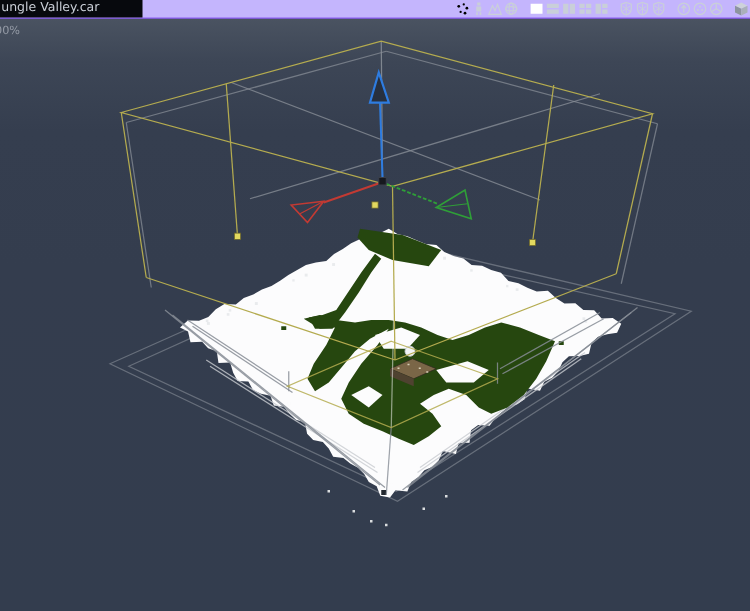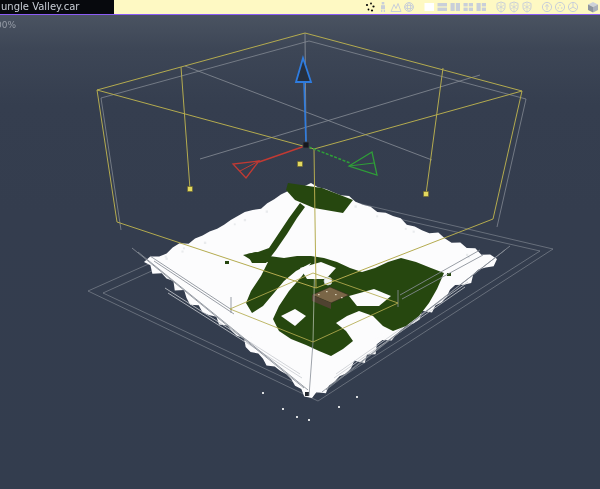--- a/index.html
+++ b/index.html
@@ -3,21 +3,21 @@
 <meta charset="utf-8">
 <style>
   html,body{margin:0;padding:0;}
   body{
     width:600px;height:489px;overflow:hidden;position:relative;
     font-family:"DejaVu Sans","Liberation Sans",sans-serif;
     background:#343d4e;
   }
   .topbar{
     position:absolute;top:0;left:0;width:600px;height:14px;
-    background:#fef9c3;border-bottom:4px solid #8b5cf6;
+    background:#c4b5fd;border-bottom:4px solid #8b5cf6;
     display:flex;align-items:center;justify-content:space-between;
   }
   .tab{
     height:14px;width:113px;background:#07090d;color:#c9ced6;
     font-size:10px;line-height:14px;padding-left:1px;white-space:nowrap;
     overflow:hidden;
   }
   .toolbar{display:flex;align-items:center;height:14px;padding-right:1px;}
   .tbgroup{display:flex;align-items:center;margin-left:7px;}
   .tbicon{

